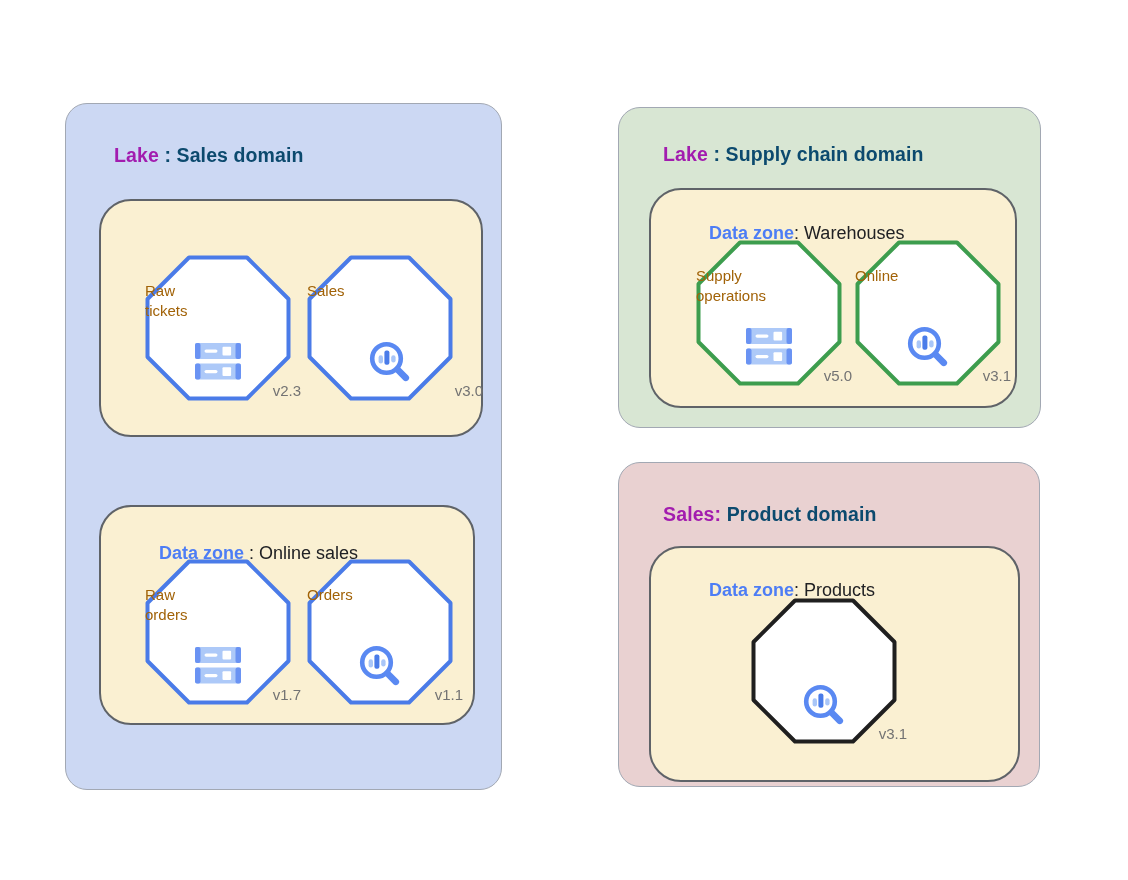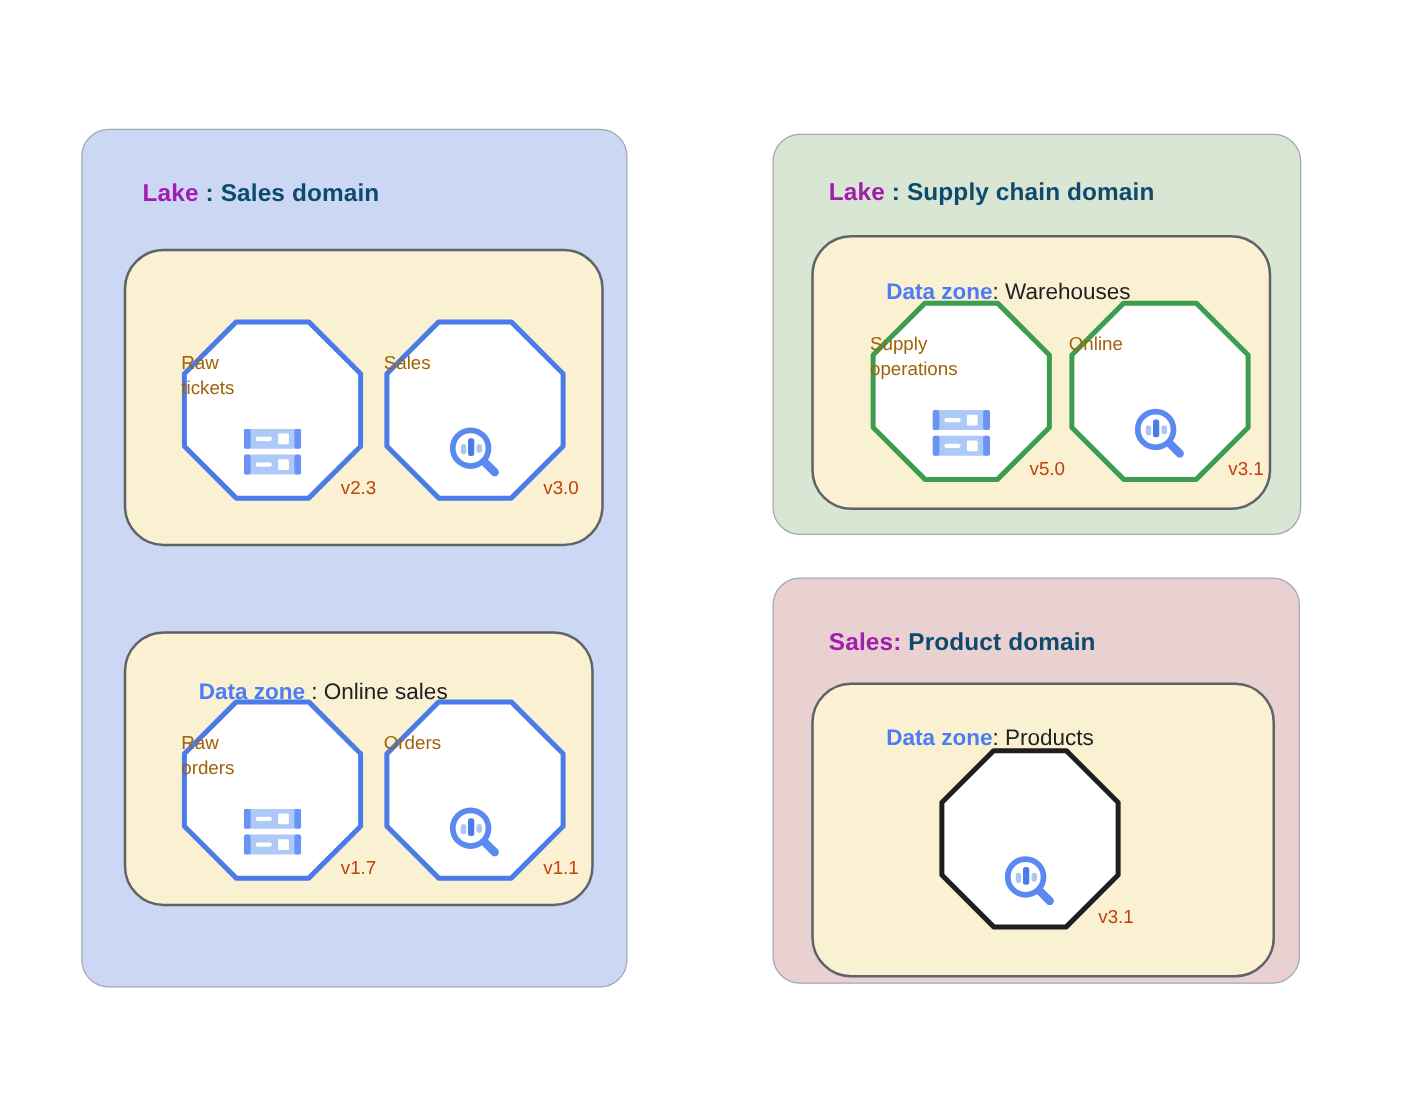--- a/index.html
+++ b/index.html
@@ -22,21 +22,21 @@
   .zone-header{position:absolute;font-size:18px;font-weight:400;white-space:pre;color:#202124;}
   .zone-label{color:#4d7df5;font-weight:700;}
   .entity{position:absolute;width:146px;height:146px;}
   .oct{position:absolute;left:0;top:0;}
   .e-label{
     position:absolute;top:26px;left:0;right:0;
     font-size:15px;line-height:1.32;color:#a16207;white-space:pre-line;
   }
   .e-icon{position:absolute;top:84px;left:0;right:0;display:flex;justify-content:center;}
   .e-icon.storage{top:88px;}
-  .e-version{position:absolute;right:-10px;bottom:2px;font-size:15px;color:#c2410c;}
+  .e-version{position:absolute;right:-10px;bottom:2px;font-size:15px;color:#737373;}
   .defs{position:absolute;width:0;height:0;}
 </style>
 </head>
 <body>
 
 <svg class="defs" aria-hidden="true">
   <defs>
     <g id="def-storage">
       <rect x="0" y="0" width="46" height="16" rx="2" fill="#adc9f8"></rect>
       <rect x="0" y="0" width="5.5" height="16" rx="2" fill="#6a93f3"></rect>
@@ -73,21 +73,21 @@
       <div class="e-label">Raw
 tickets</div>
       <div class="e-icon storage">
         <svg width="46" height="37" viewBox="0 0 46 37">
             <use href="#def-storage"></use>
           </svg>
       </div>
       <div class="e-version">v2.3</div>
     </div>
 
-    <div class="entity" style="left:206px;top:54px;">
+    <div class="entity" style="left:206px;top:54px;padding-left:20px;">
       <svg class="oct" width="146" height="146" viewBox="0 0 146 146">
         <polygon points="44,2.5 102,2.5 143.5,44 143.5,102 102,143.5 44,143.5 2.5,102 2.5,44" fill="#ffffff" stroke-width="4" stroke-linejoin="round" stroke="#4a7be8"></polygon>
       </svg>
       <div class="e-label">Sales</div>
       <div class="e-icon">
         <svg width="46" height="46" viewBox="0 0 46 46">
             <use href="#def-search"></use>
           </svg>
       </div>
       <div class="e-version">v3.0</div>

